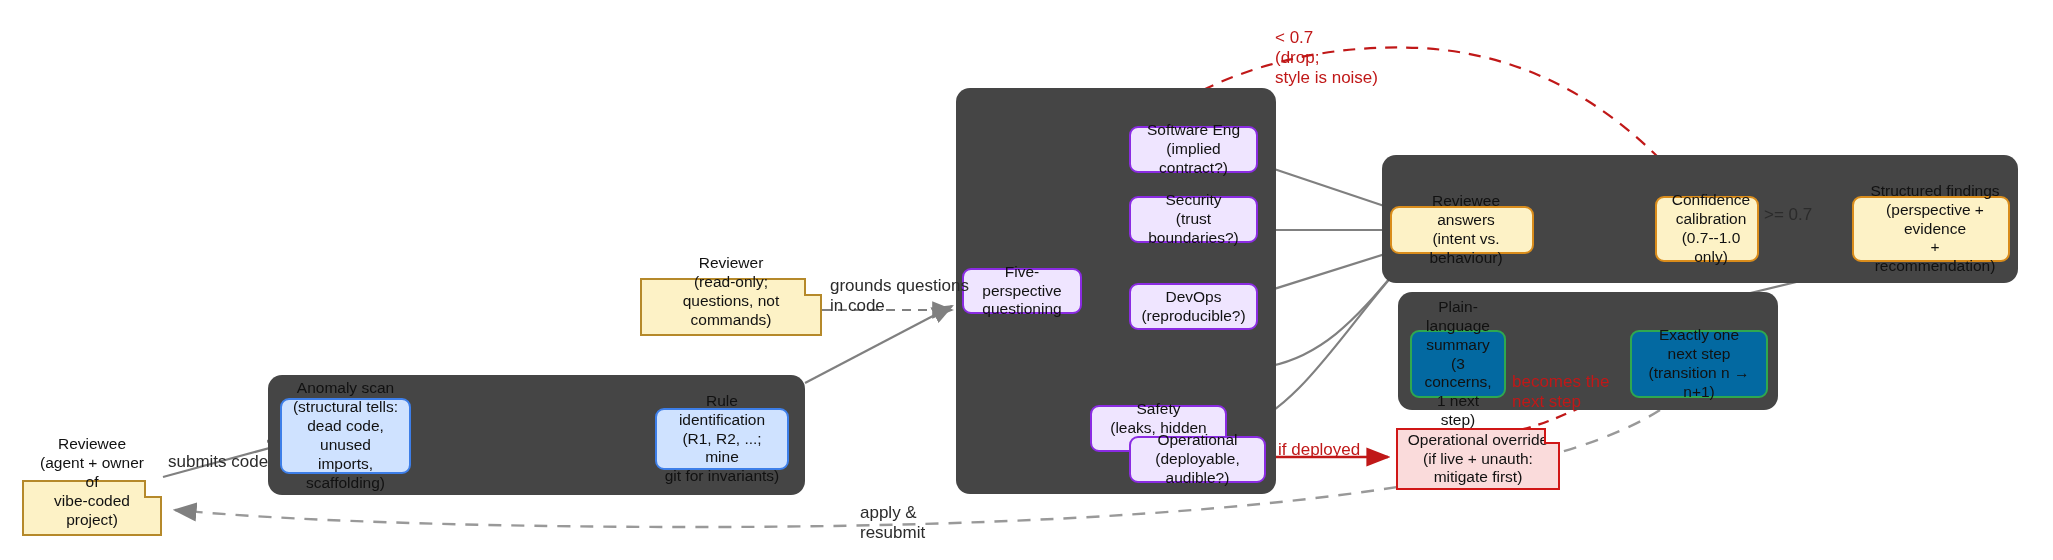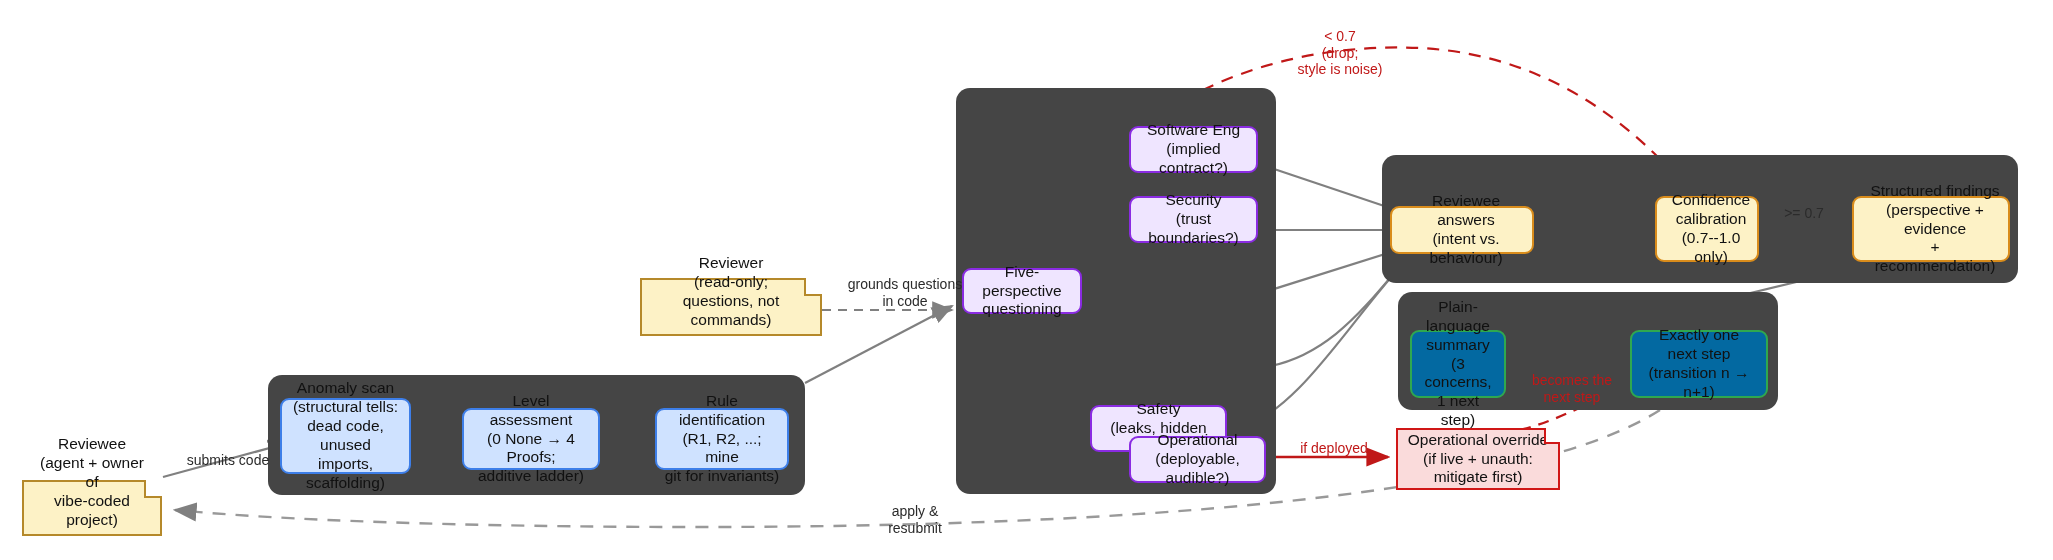--- a/index.html
+++ b/index.html
@@ -18,21 +18,21 @@
   .note{position:absolute;box-sizing:border-box;background:#fdf2c6;border:2px solid #b5892a;
         display:flex;align-items:flex-end;justify-content:center;text-align:center;
         font-size:15.5px;line-height:1.22;color:#111;padding:4px 8px;}
   .note::after{content:"";position:absolute;right:-2px;top:-2px;width:16px;height:16px;
         background:#fff;border-left:2px solid #b5892a;border-bottom:2px solid #b5892a;}
   .note-red{position:absolute;box-sizing:border-box;background:#fadbdb;border:2px solid #d01717;
         display:flex;align-items:center;justify-content:center;text-align:center;
         font-size:15.5px;line-height:1.22;color:#111;padding:4px 8px;}
   .note-red::after{content:"";position:absolute;right:-2px;top:-2px;width:14px;height:14px;
         background:#fff;border-left:2px solid #d01717;border-bottom:2px solid #d01717;}
-  .elab{position:absolute;font-size:14px;line-height:1.18;color:#2b2b2b;text-align:center;
+  .elab{position:absolute;font-size:17px;line-height:1.18;color:#2b2b2b;text-align:left;
         white-space:pre;}
   .elab.red{color:#c01818;}
 </style>
 </head>
 <body>
 
 <div id="stage">
 
   <svg id="wires" viewBox="0 0 2053 560">
     <defs>
@@ -105,43 +105,42 @@
 (if live + unauth:
 mitigate first)</span>
   </div>
 
   <div class="node n-blue" style="left:280px;top:398px;width:131px;height:76px;">
     <span style="white-space:pre-line">Anomaly scan
 (structural tells:
 dead code, unused
 imports, scaffolding)</span>
   </div>
-  <div class="node n-blue" style="left:462px;top:408px;width:138px;height:62px;">
-    <span style="white-space:pre-line">Level assessment
-(0 None → 4 Proofs;
-additive ladder)</span>
-  </div>
   <div class="node n-blue" style="left:655px;top:408px;width:134px;height:62px;">
     <span style="white-space:pre-line">Rule identification
 (R1, R2, ...; mine
 git for invariants)</span>
   </div>
 
   <div class="node n-purple" style="left:962px;top:268px;width:120px;height:46px;">
     <span style="white-space:pre-line">Five-perspective
 questioning</span>
   </div>
 
   <div class="node n-purple" style="left:1129px;top:126px;width:129px;height:47px;">
     <span style="white-space:pre-line">Software Eng
 (implied contract?)</span>
   </div>
   <div class="node n-purple" style="left:1129px;top:196px;width:129px;height:47px;">
     <span style="white-space:pre-line">Security
 (trust boundaries?)</span>
+  </div>
+  <div class="node n-purple" style="left:1129px;top:283px;width:129px;height:47px;">
+    <span style="white-space:pre-line">DevOps
+(reproducible?)</span>
   </div>
   <div class="node n-purple" style="left:1090px;top:360px;width:137px;height:47px;margin-top:45px;">
     <span style="white-space:pre-line">Safety
 (leaks, hidden logic?)</span>
   </div>
   <div class="node n-purple" style="left:1129px;top:436px;width:137px;height:47px;">
     <span style="white-space:pre-line">Operational
 (deployable, audible?)</span>
   </div>
 

